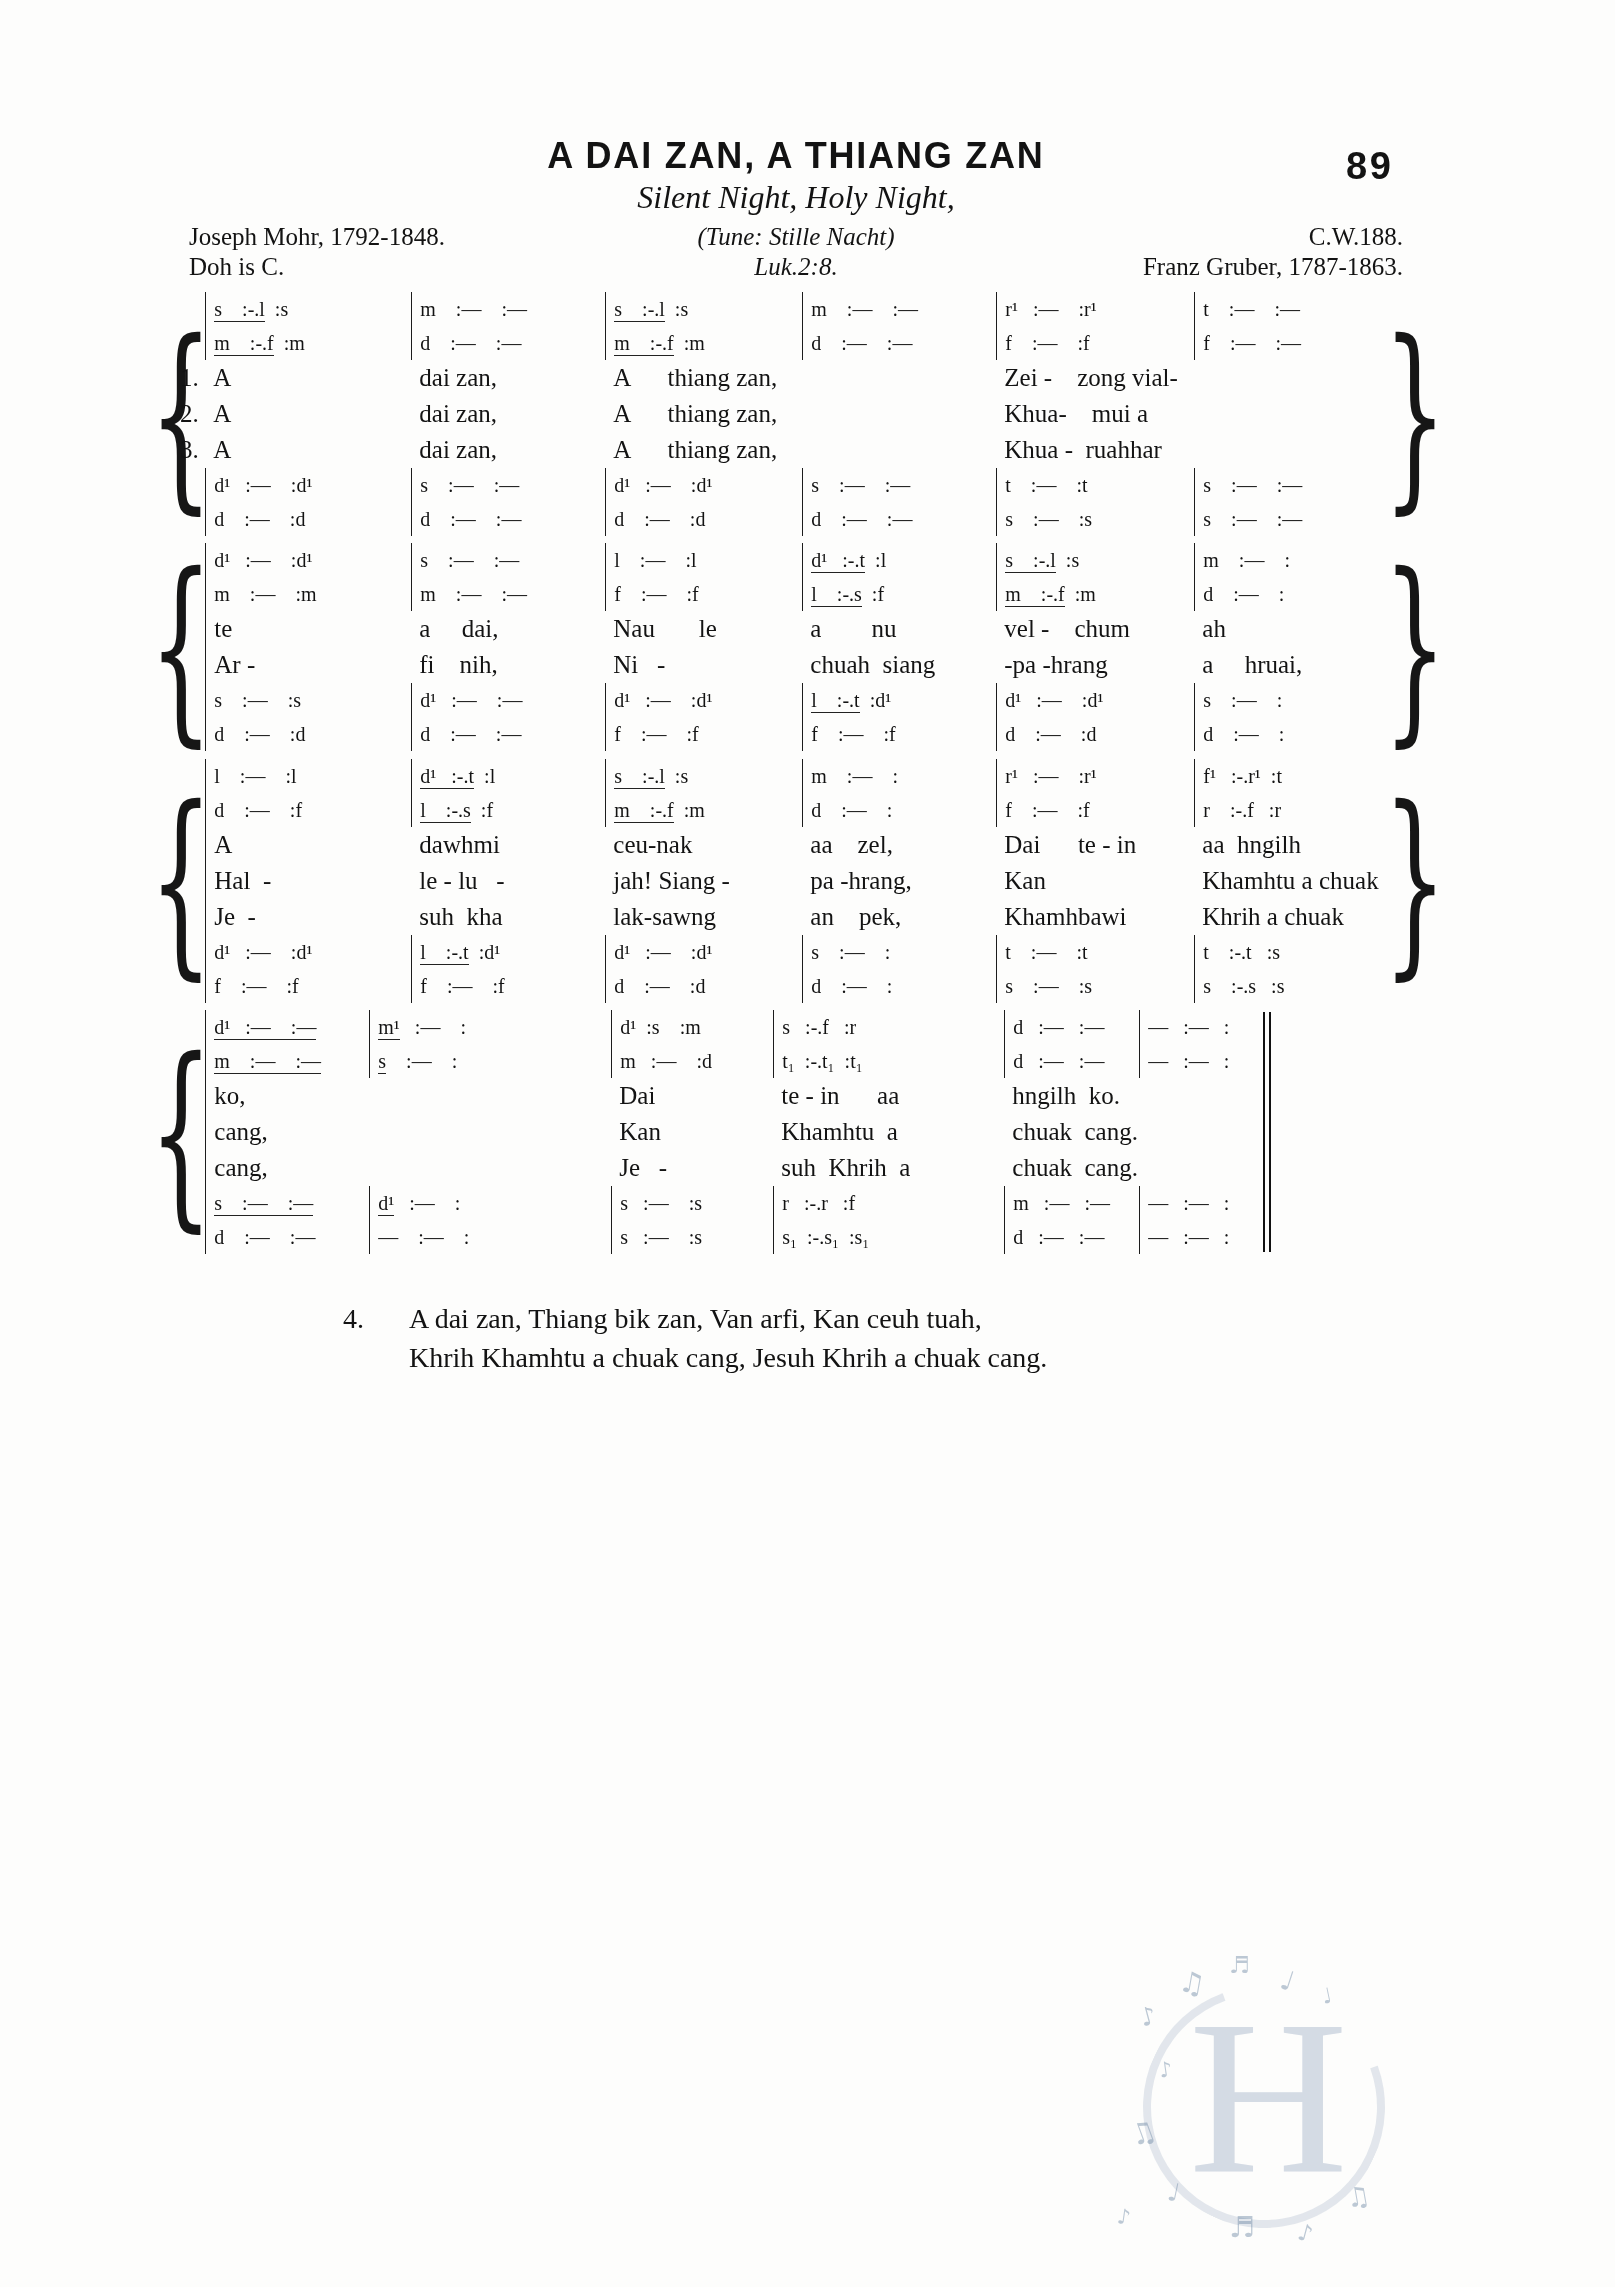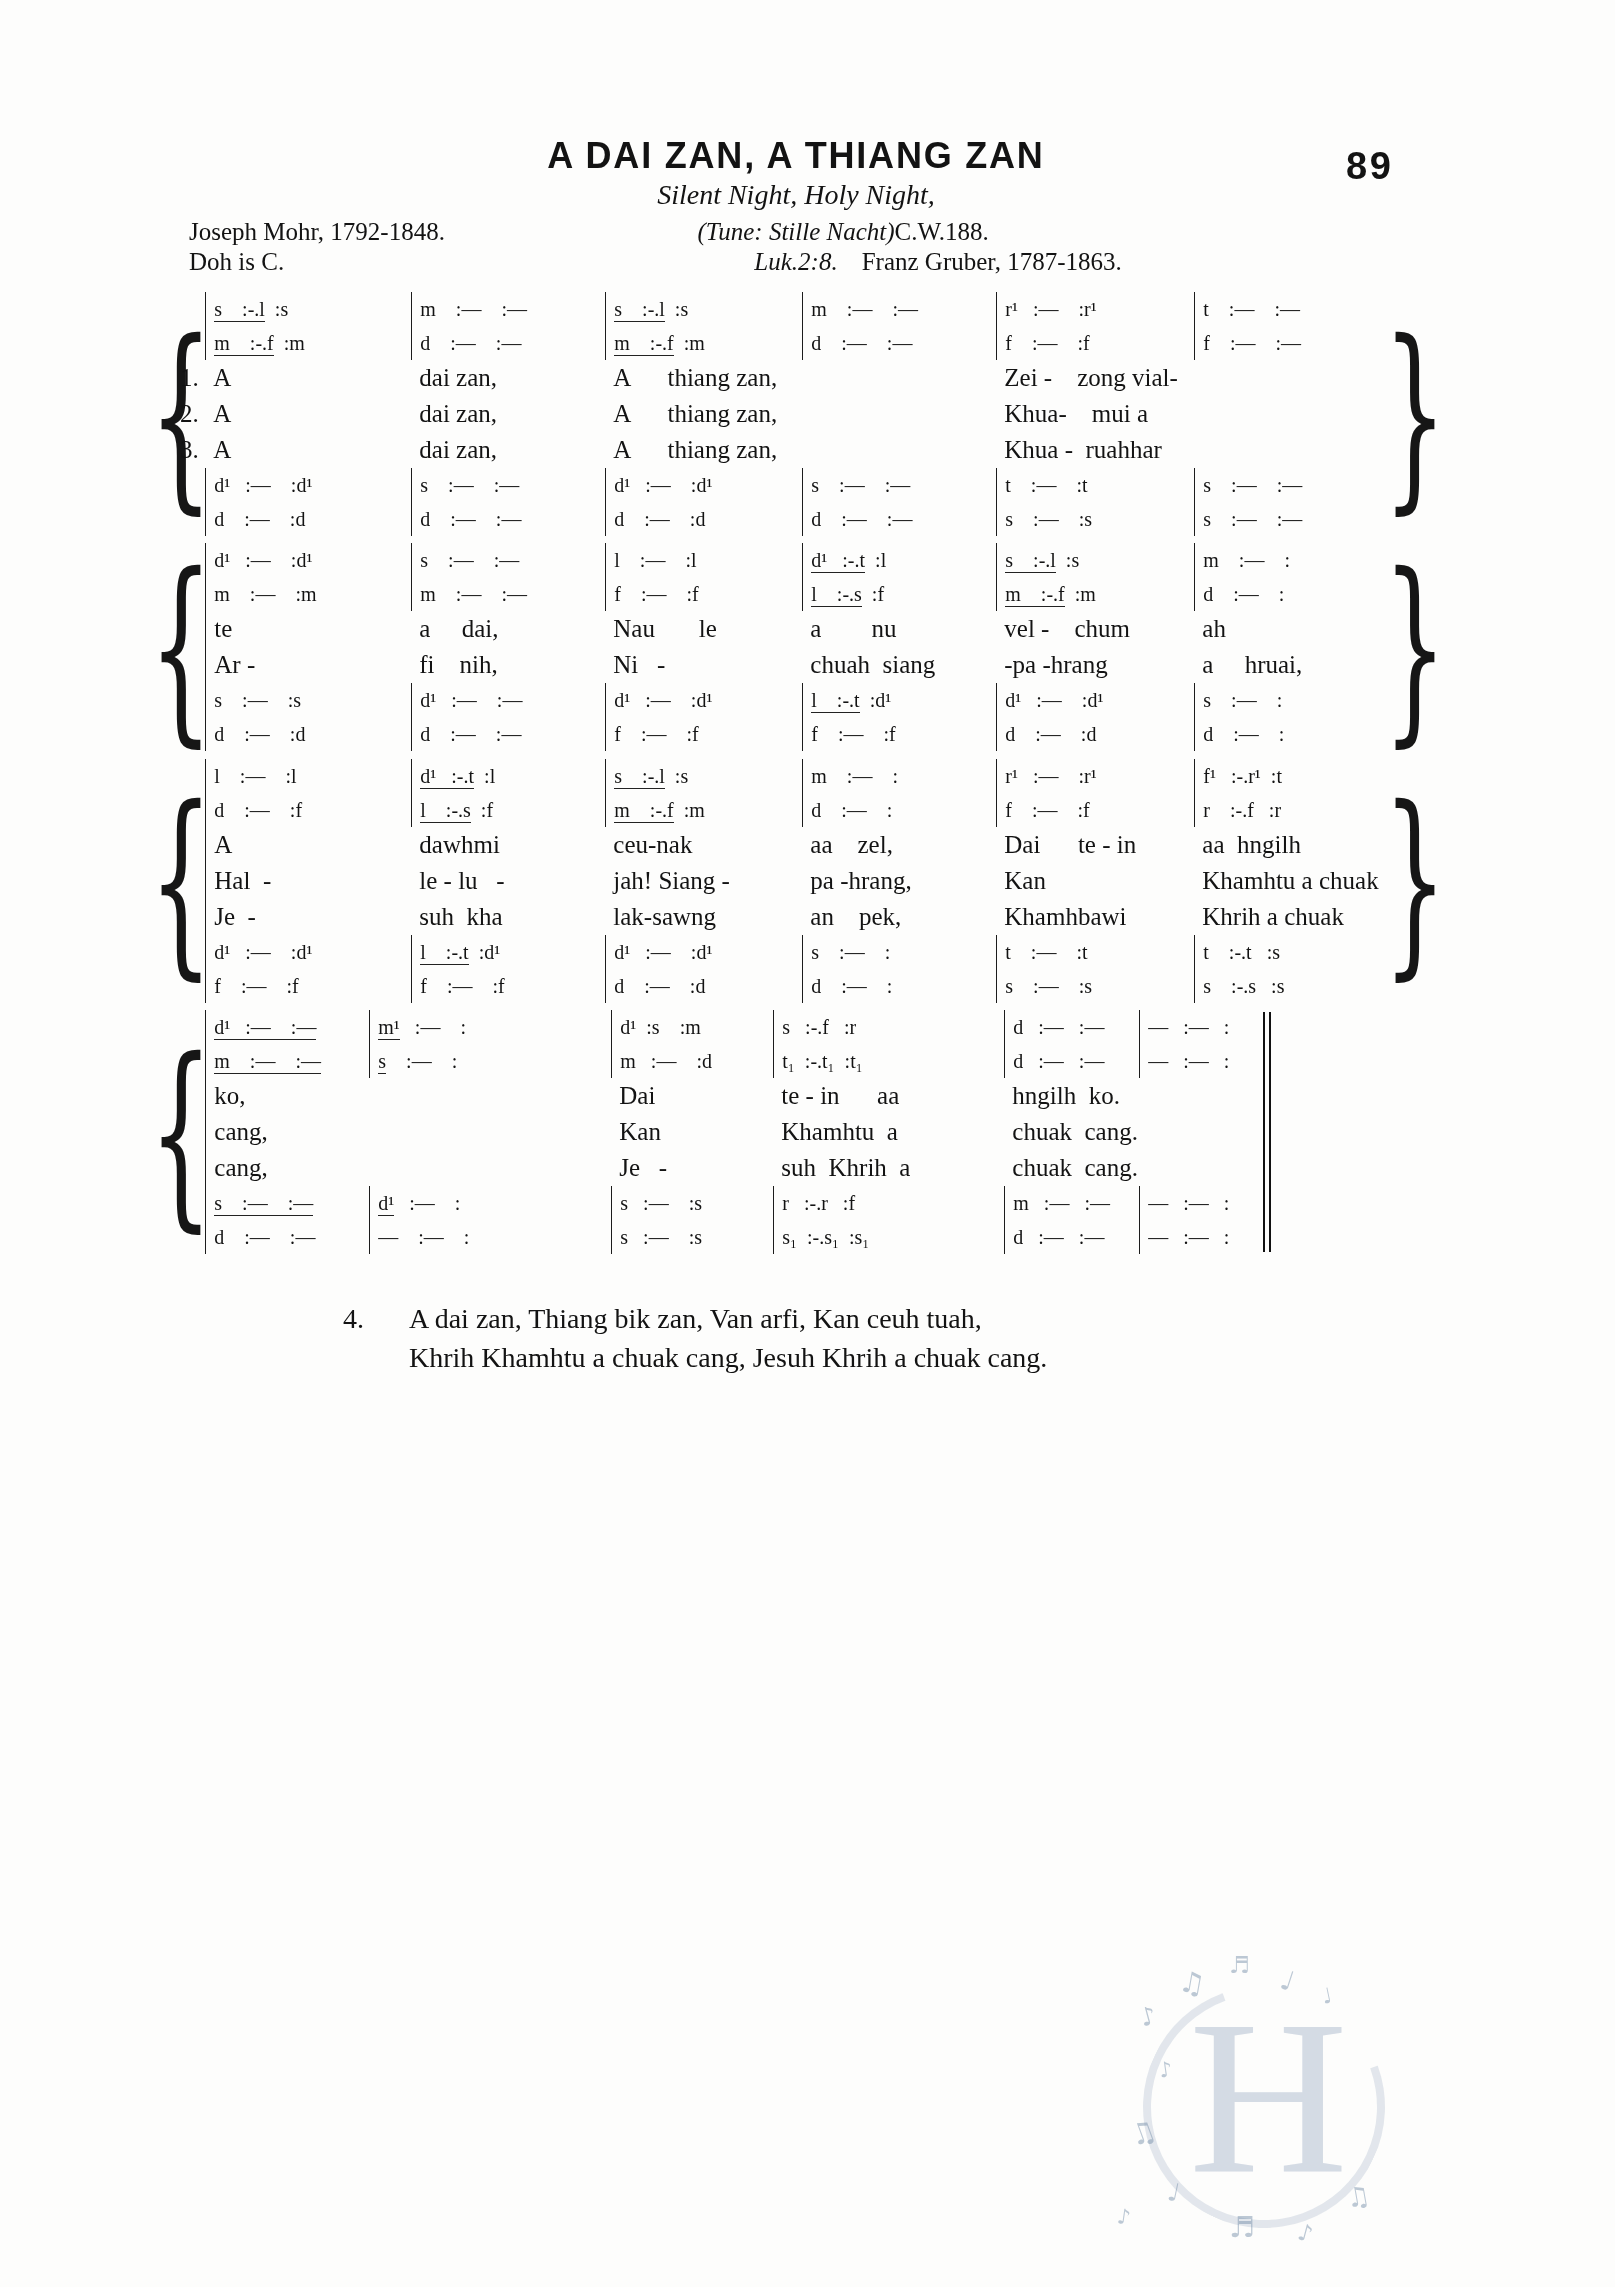--- a/index.html
+++ b/index.html
@@ -13,24 +13,24 @@
   .title-row { position: relative; text-align: center; }
   .title {
     font-family: "Liberation Sans", "DejaVu Sans", sans-serif;
     font-weight: bold; font-size: 36px; letter-spacing: 1.8px; display: inline-block;
   }
   .pagenum {
     position: absolute; right: 9.2px; top: 10px;
     font-family: "Liberation Sans", "DejaVu Sans", sans-serif;
     font-weight: bold; font-size: 38px; letter-spacing: 2.8px;
   }
-  .subtitle { font-style: italic; font-size: 28px; text-align: center; margin-top: 1.8px; }
+  .subtitle { font-style: italic; font-size: 32px; text-align: center; margin-top: 1.8px; }
   .cred { display: grid; grid-template-columns: 1fr auto 1fr; font-size: 25px; margin-top: 7.4px; }
   .cred .c { text-align: right; font-style: italic; }
-  .cred .r { }
+  .cred .r { text-align: right; }
   .cred2 { margin-top: 1.8px; gap: 24px; }
 
   .music { position: absolute; left: 157px; top: 292px; }
   .system { display: flex; align-items: stretch; margin-bottom: 7.4px; }
   .brace {
     width: 48px; display: flex; align-items: center; justify-content: center;
     font-family: "DejaVu Serif", serif; font-size: 201px; color: #161616;
     transform: scaleX(0.5); overflow: visible; line-height: 1;
   }
   .lines { position: relative; }

